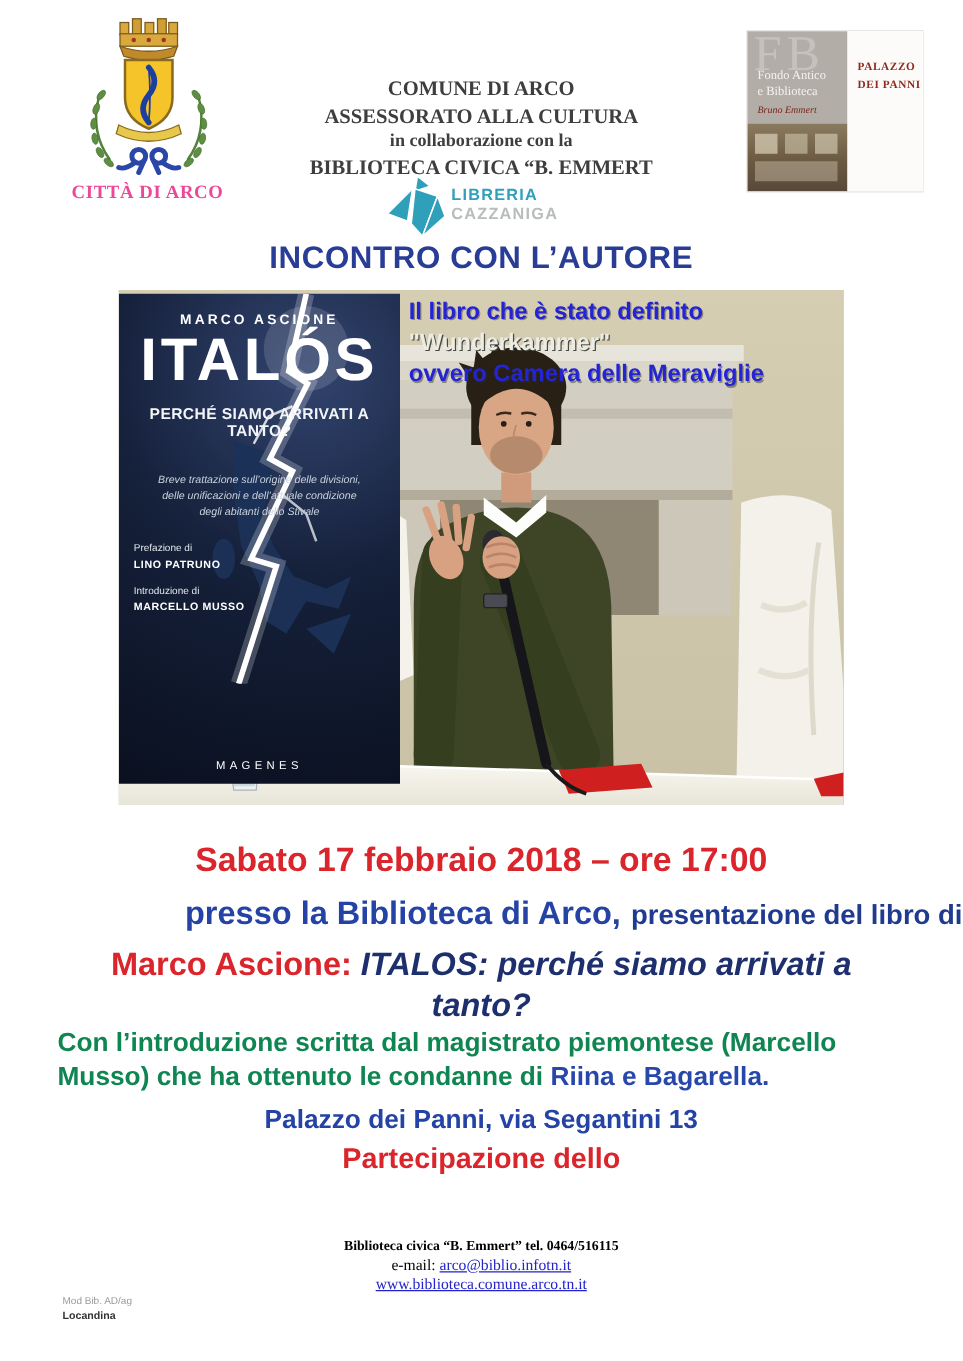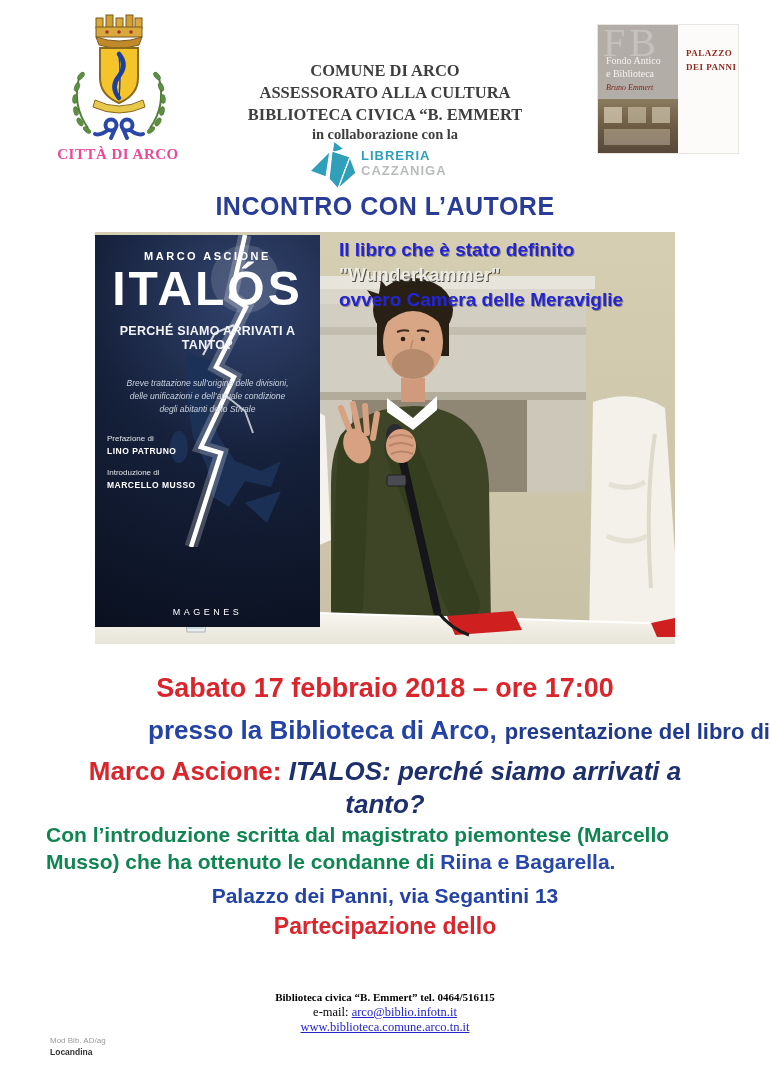--- a/index.html
+++ b/index.html
@@ -46,21 +46,21 @@
   .fondo-palazzo{position:absolute;left:8px;top:22px;color:#8e2a20;font-family:"Liberation Serif",serif;
          font-weight:bold;font-size:9px;letter-spacing:.5px;line-height:1.5}
 
   
   .main-title{position:absolute;top:192px;width:100%;text-align:center;font-size:25px;
         font-weight:bold;color:#2a3d96;letter-spacing:.5px}
 
   
   .photo{position:absolute;left:95px;top:232px;width:580px;height:412px;background:#cfc8b0;overflow:hidden}
   .photo svg.scene{position:absolute;left:0;top:0}
-  .overlay{position:absolute;left:244px;top:5px;width:342px;font-weight:bold;font-size:19px;
+  .overlay{position:absolute;left:232px;top:5px;width:342px;font-weight:bold;font-size:19px;
         line-height:1.32;color:#2424d4;z-index:3;
         text-shadow:1px 1px 0 rgba(45,45,40,.45)}
   .overlay .hl{color:#ecece4;text-shadow:1px 1px 0 #4a4a42}
 
   
   .italos{position:absolute;left:0;top:3px;width:225px;height:392px;z-index:4;
         background:radial-gradient(circle at 68% 16%,#32446f 0%,#15203a 45%,#0a101f 100%)}
   .italos svg{position:absolute;left:0;top:0}
   .it-author{position:absolute;top:15px;width:100%;text-align:center;color:#fff;
         font-size:11px;font-weight:bold;letter-spacing:2.5px}
@@ -157,22 +157,22 @@
         <path d="M57,119 l-4,9" stroke-width="4"></path>
         <path d="M65,119 l4,9" stroke-width="4"></path>
       </g>
     </svg>
   </div>
   <div class="stemma-caption">CITTÀ DI ARCO</div>
 
   <div class="org">
     <div class="org-line">COMUNE DI ARCO</div>
     <div class="org-line">ASSESSORATO ALLA CULTURA</div>
+    <div class="org-line small">in collaborazione con la</div>
     <div class="org-line">BIBLIOTECA CIVICA “B. EMMERT</div>
-    <div class="org-line small">in collaborazione con la</div>
   </div>
 
   <div class="libreria">
     <svg width="50" height="52" viewBox="0 0 50 52">
       <g fill="#2f9fba" stroke="#ffffff" stroke-width="1.2">
         <polygon points="27,2 37,10 25,14"></polygon>
         <polygon points="3,32 23,12 19,38"></polygon>
         <polygon points="22,40 25,12 43,18 31,50"></polygon>
         <polygon points="31,50 43,18 49,34"></polygon>
       </g>

